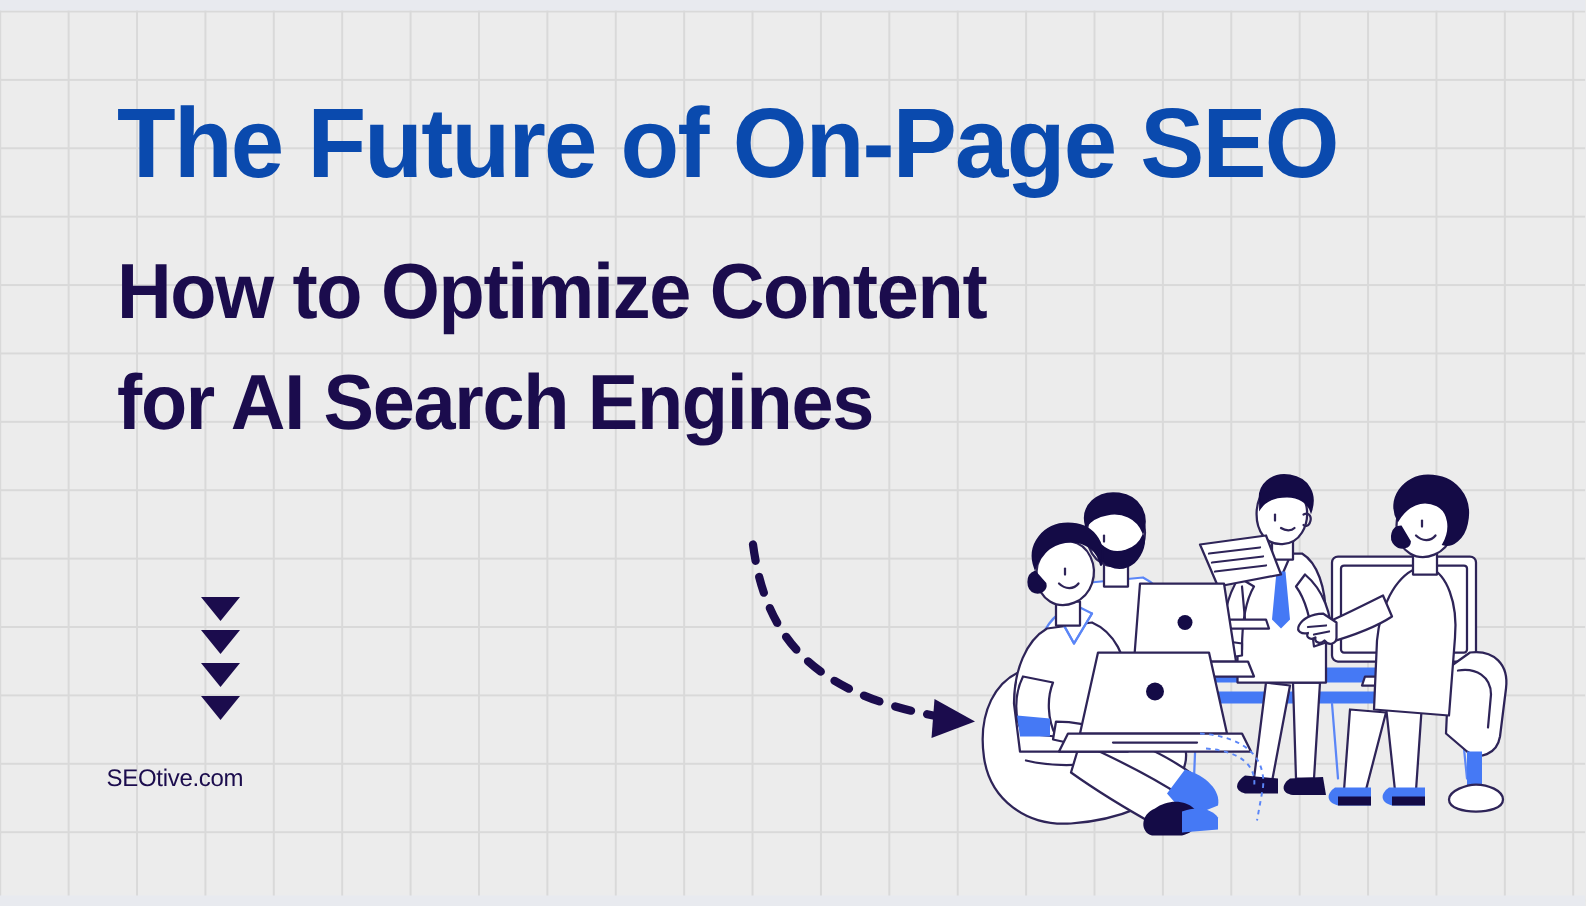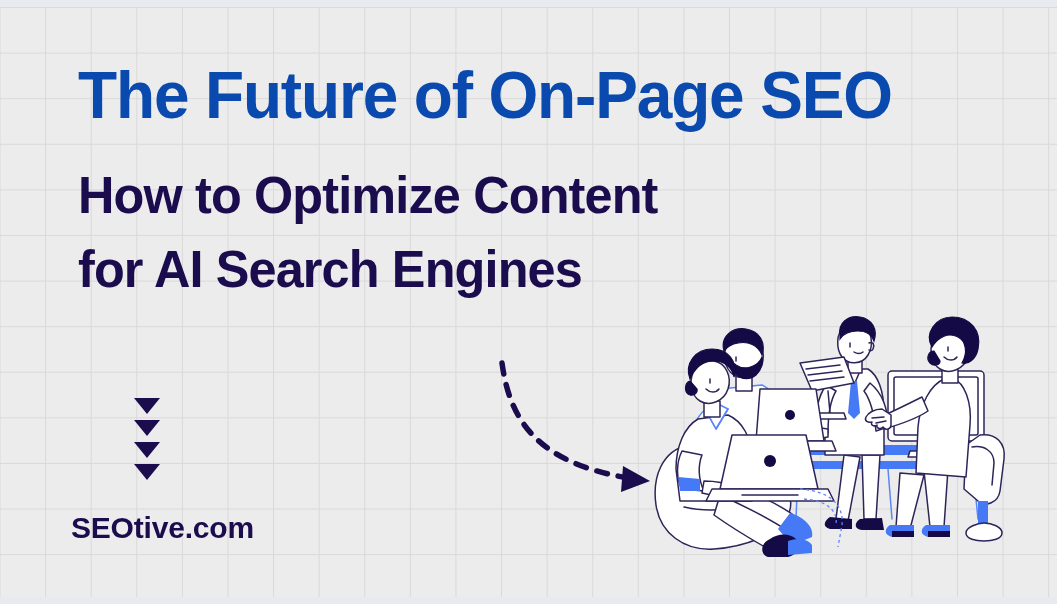--- a/index.html
+++ b/index.html
@@ -75,22 +75,22 @@
     border-left:13px solid transparent;
     border-right:13px solid transparent;
     border-top:16px solid #1b0c4d;
     margin-bottom:6px;
   }
 
   
   .logo{
     position:absolute;
     left:71px; top:511px;
-    font-size:30px;
-    font-weight:700;
+    font-size:16px;
+    font-weight:400;
     letter-spacing:-0.2px;
     color:#1b0c4d;
   }
 
   
   .arrow-wrap{
     position:absolute; left:480px; top:345px;
     width:210px; height:160px;
   }
 

